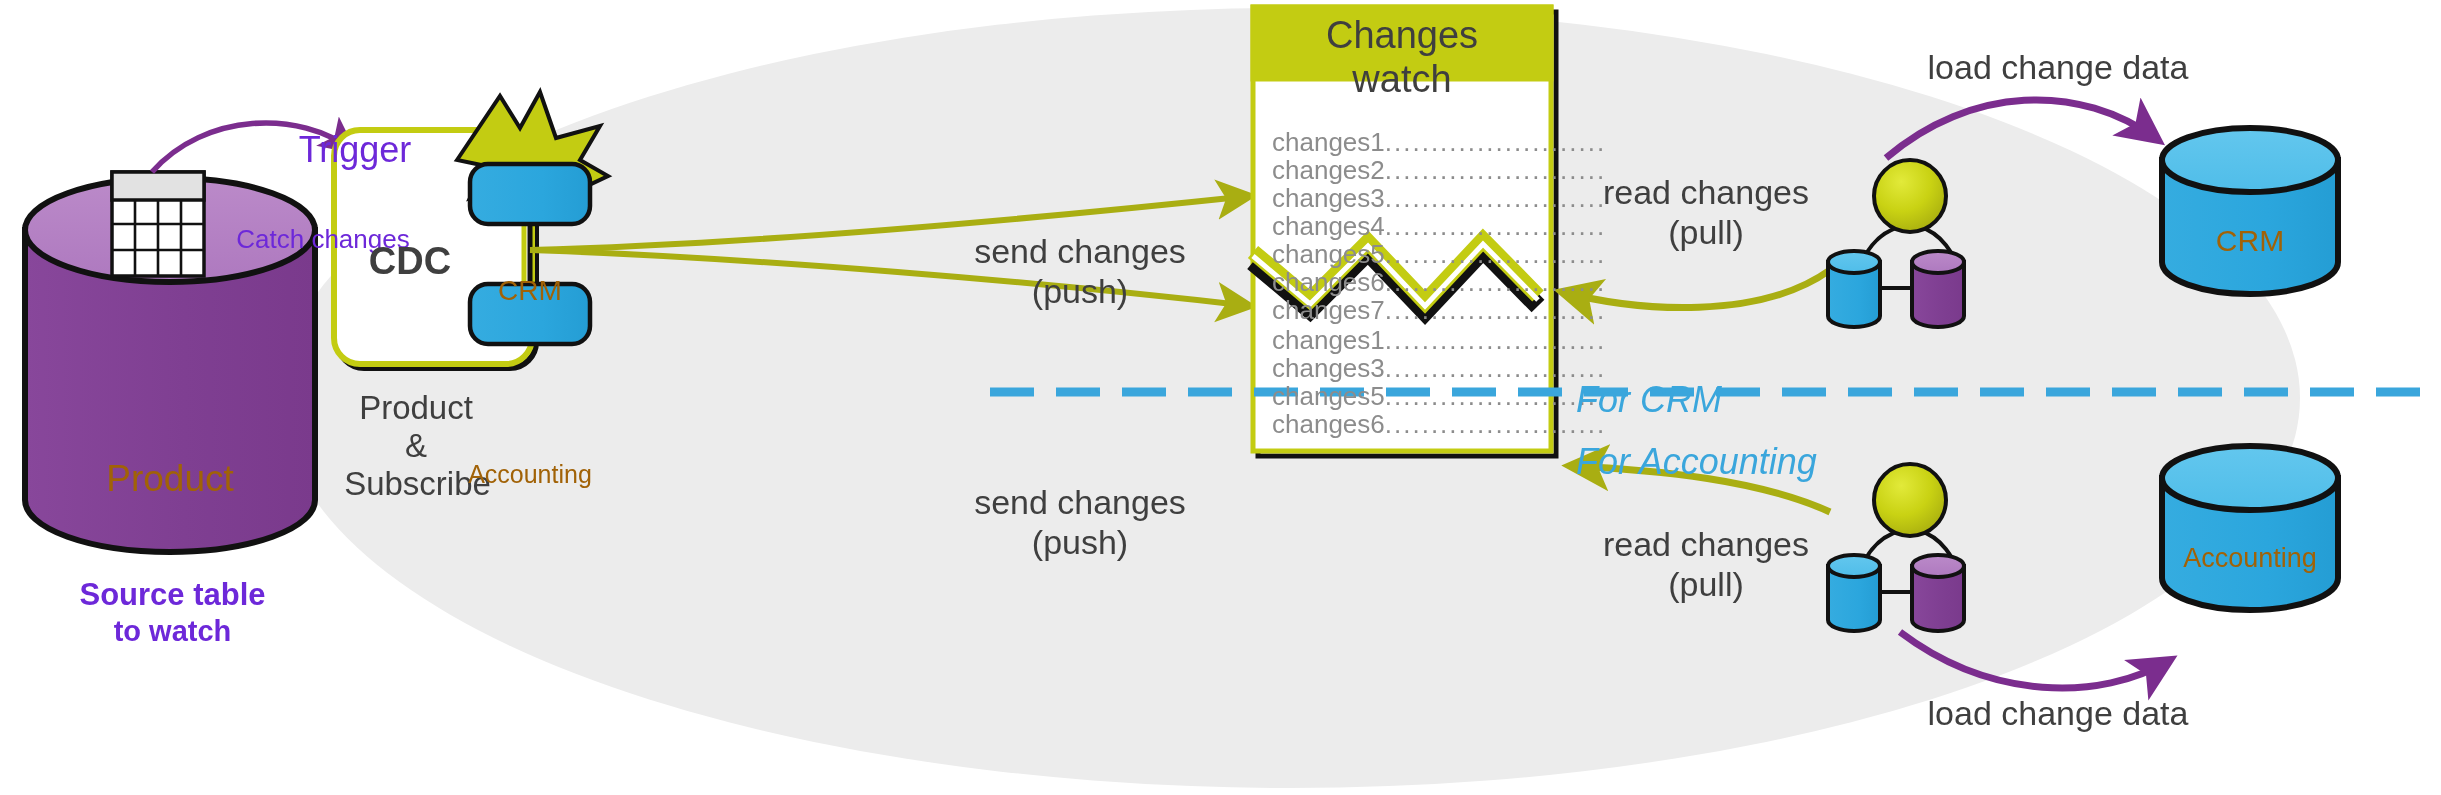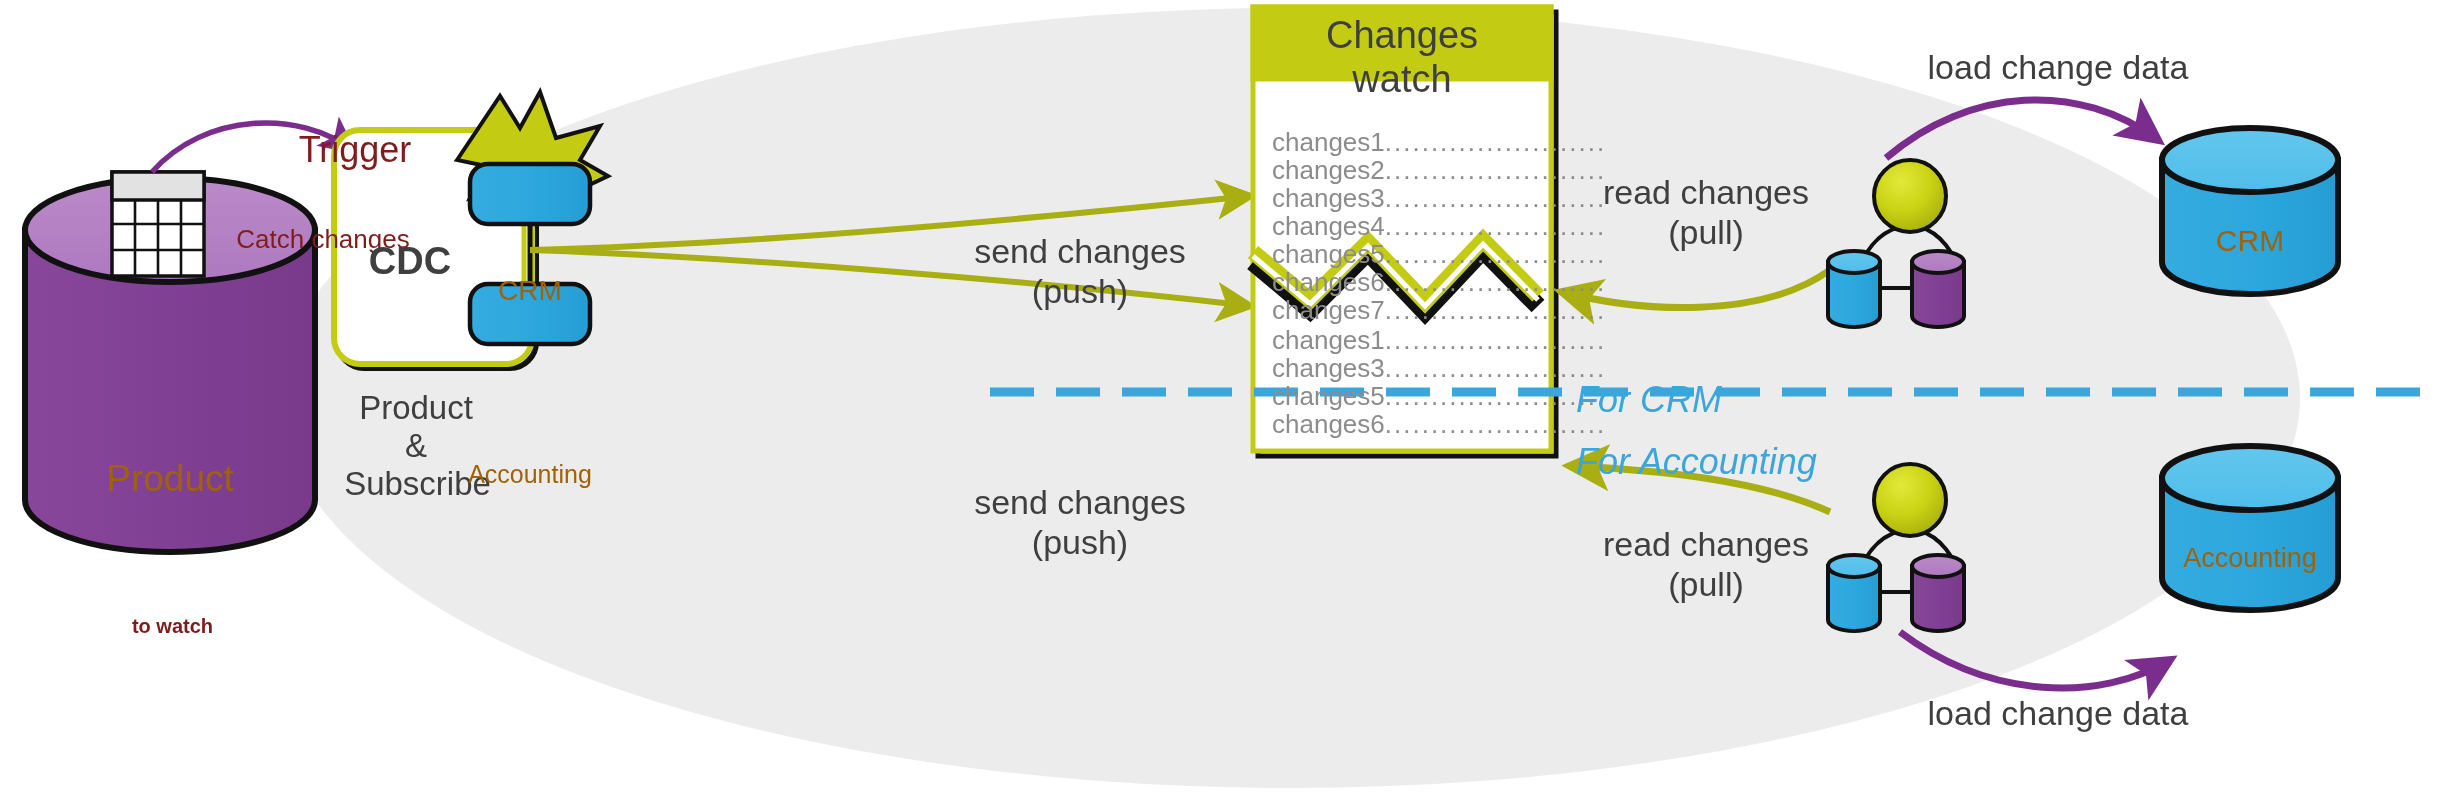--- a/index.html
+++ b/index.html
@@ -23,21 +23,21 @@
     top: 0;
     width: 2441px;
     height: 795px;
   }
   .lbl {
     position: absolute;
     white-space: pre;
     line-height: 1.12;
   }
   .lbl-purple {
-    color: #7f1d1d;
+    color: #6d28d9;
   }
   .lbl-dark {
     color: #3f3f3f;
   }
   .lbl-blue-it {
     color: #3aa6dc;
     font-style: italic;
     margin-top: 44px;
   }
   .lbl-white {
@@ -176,21 +176,22 @@
     </g>
 
     <g>
       <path d="M 2162 478 L 2162 578 A 88 32 0 0 0 2338 578 L 2338 478 Z" fill="url(#gradBlueBody)" stroke="#111111" stroke-width="6"></path>
       <ellipse cx="2250" cy="478" rx="88" ry="32" fill="url(#gradBlueTop)" stroke="#111111" stroke-width="6"></ellipse>
     </g>
   </svg>
 
   <div class="lbl lbl-white center" style="left:25px; top:458px; width:290px; font-size:37px;">Product</div>
 
-  <div class="lbl lbl-purple bold center" style="left:0px; top:615px; width:345px; font-size:20px;">to watch</div>
+  <div class="lbl lbl-purple bold center" style="left:0px; top:578px; width:345px; font-size:31px;">Source table</div>
+  <div class="lbl lbl-purple bold center" style="left:0px; top:615px; width:345px; font-size:29px;">to watch</div>
 
   <div class="lbl lbl-purple center" style="left:240px; top:130px; width:230px; font-size:36px;">Trigger</div>
   <div class="lbl lbl-purple center" style="left:198px; top:225px; width:250px; font-size:26px;">Catch changes</div>
 
   <div class="lbl lbl-dark bold center" style="left:340px; top:240px; width:140px; font-size:38px;">CDC</div>
   <div class="lbl lbl-dark center" style="left:336px; top:390px; width:160px; font-size:33px;">Product</div>
   <div class="lbl lbl-dark center" style="left:336px; top:428px; width:160px; font-size:33px;">&amp;</div>
   <div class="lbl lbl-dark center" style="left:330px; top:466px; width:175px; font-size:33px;">Subscribe</div>
 
   <div class="lbl lbl-white center" style="left:470px; top:275px; width:120px; font-size:28px;">CRM</div>

